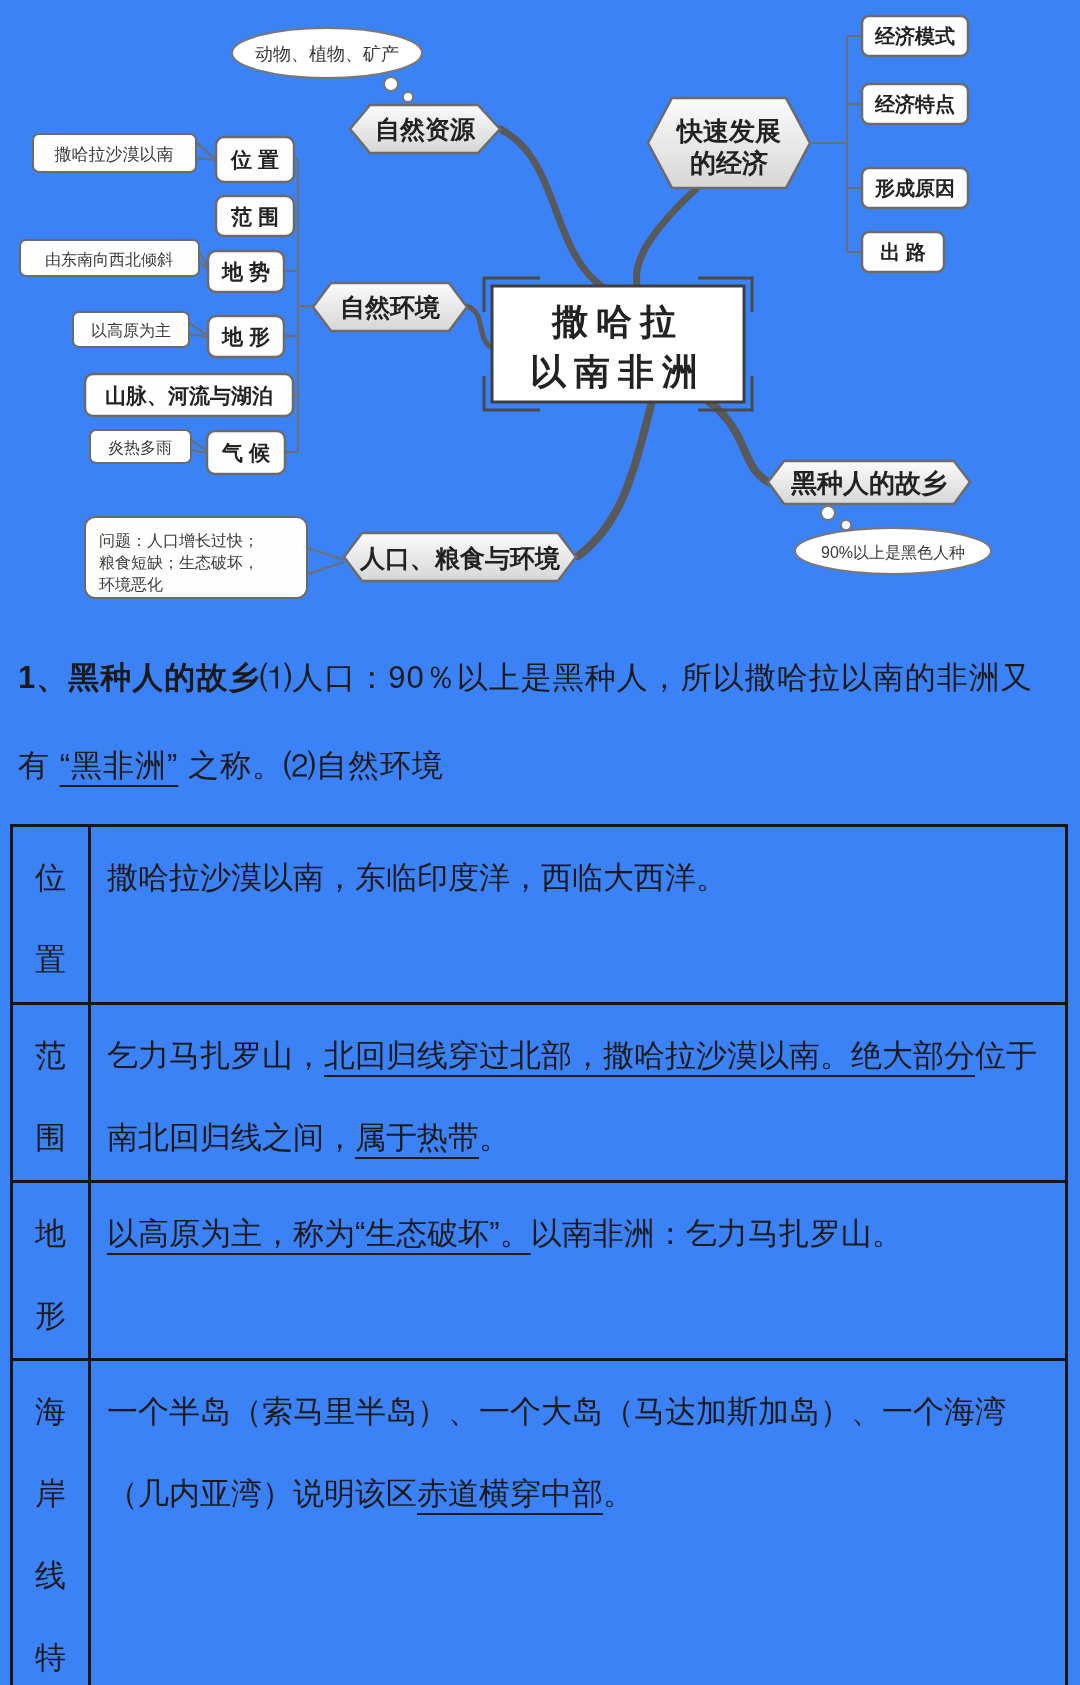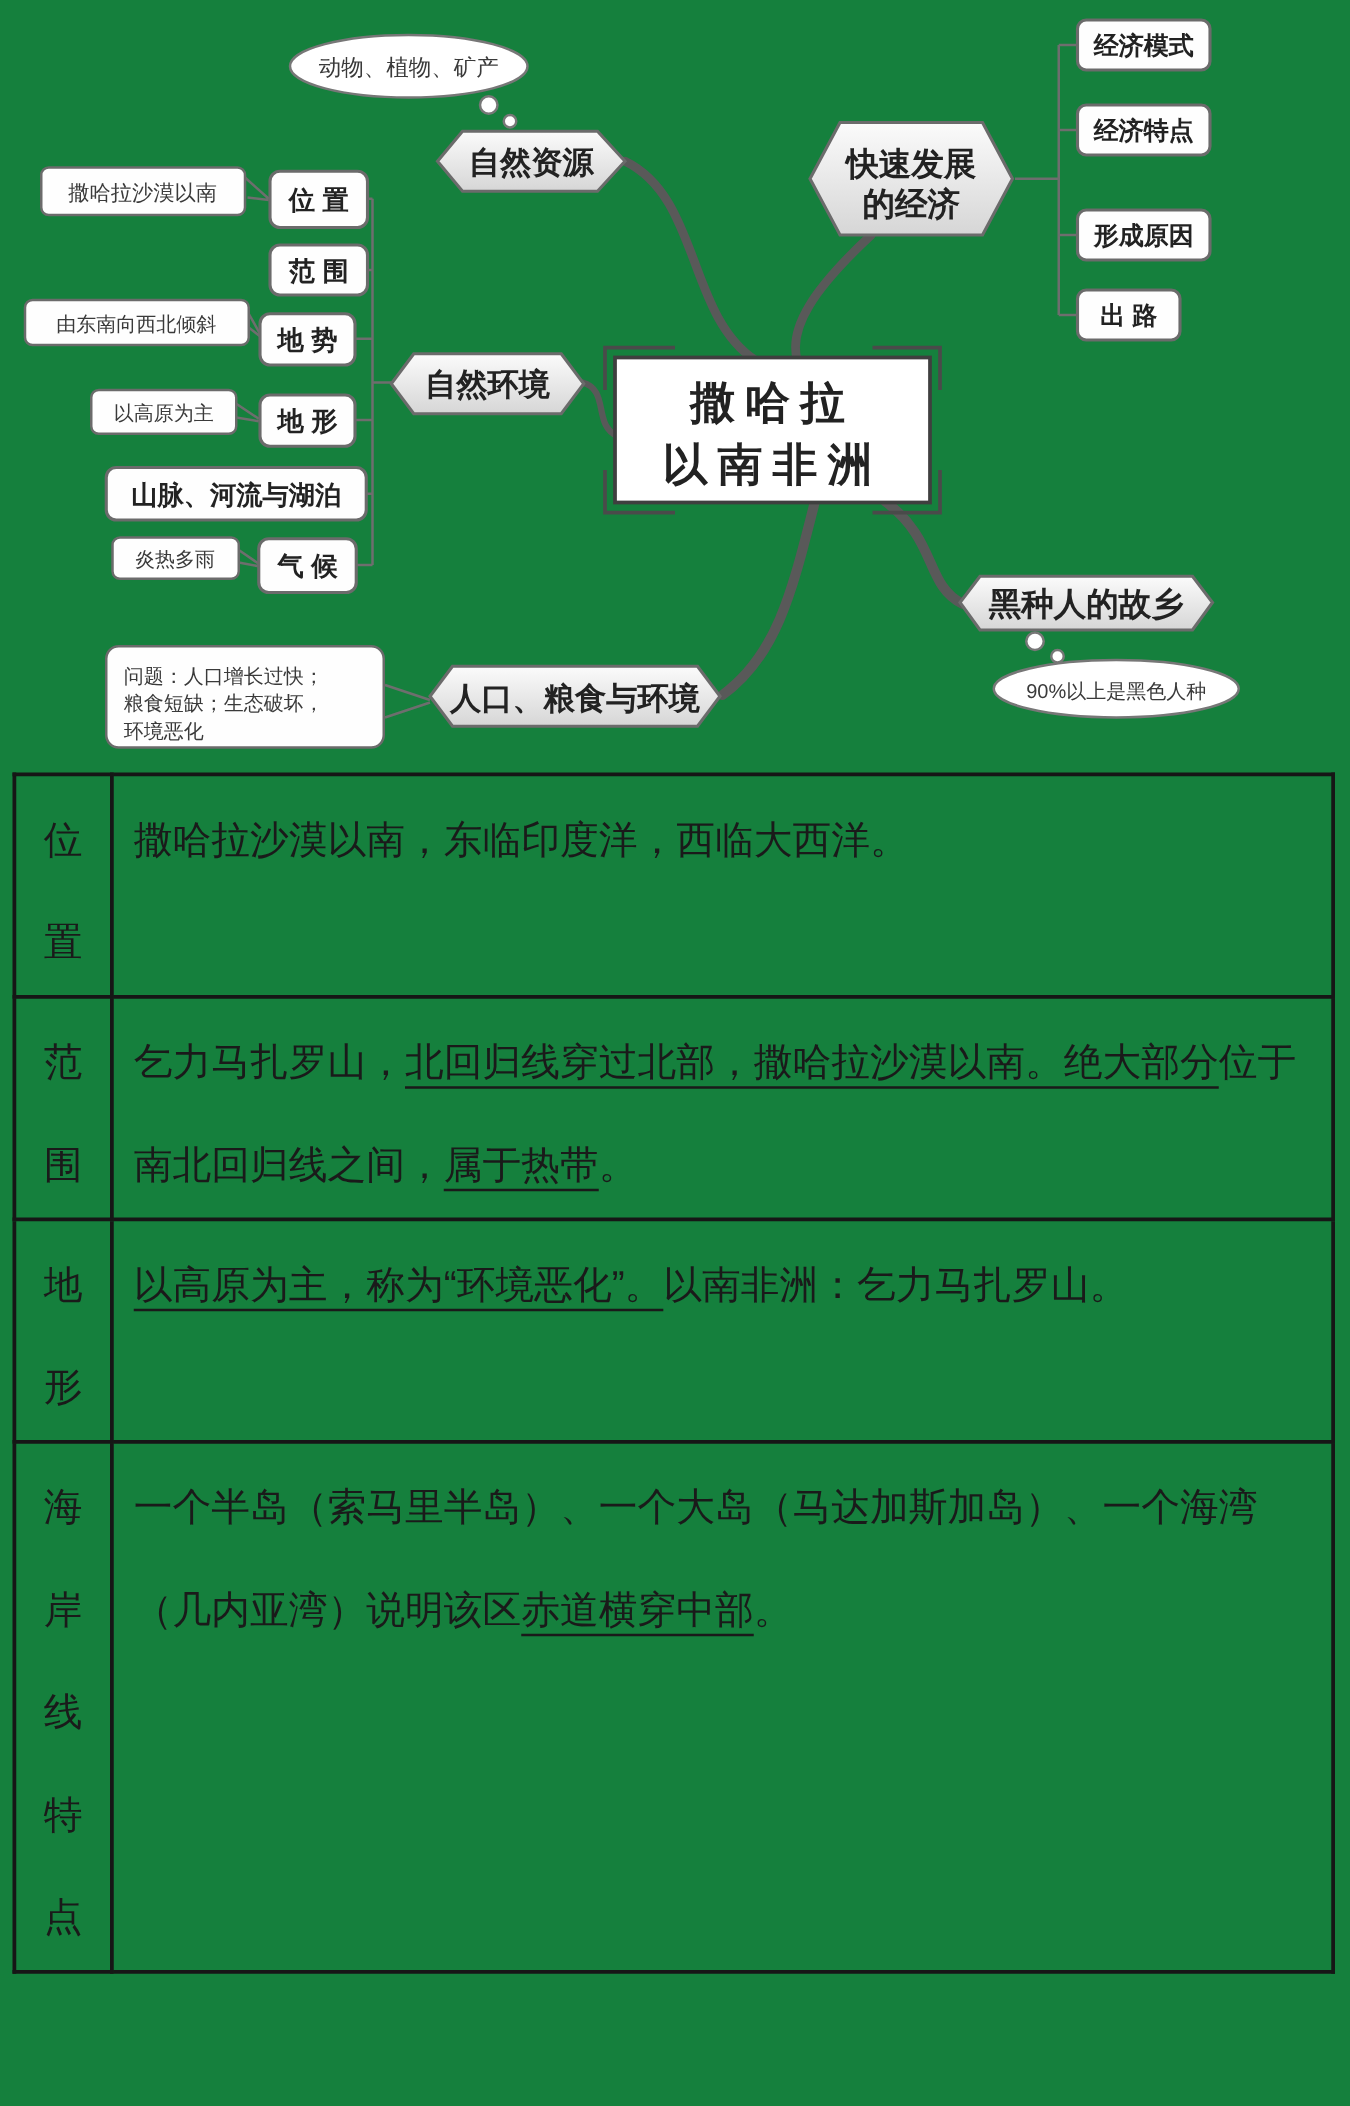--- a/index.html
+++ b/index.html
@@ -1,20 +1,20 @@
 <!DOCTYPE html>
 <html><head>
 <meta charset="utf-8">
 <style>
   html,body{margin:0;padding:0;}
   body{
     width:1080px;height:1685px;overflow:hidden;background:#ffffff;
     font-family:"Liberation Sans","DejaVu Sans",sans-serif;color:#1a1a1a;
   }
-  .page{width:1080px;height:1685px;position:relative;background:#15803d;}
+  .page{width:1080px;height:1685px;position:relative;background:#3b82f6;}
   
   .mindmap-wrap{width:1080px;height:618px;position:relative;}
   svg text{fill:#222;}
   .node-label{font-weight:700;}
   .note-label{font-weight:400;fill:#3a3a3a;}
   .center-label{font-weight:700;letter-spacing:8px;}
   
   .intro{
     margin:16px 20px 14px 18px;
     font-size:31px;line-height:88px;letter-spacing:1px;
@@ -155,41 +155,42 @@
       <rect x="85" y="517" width="222" height="81" rx="10" fill="#fefefe" stroke="#6b6b6b" stroke-width="2"></rect>
       <text x="99" y="546" font-size="16" class="note-label">问题：人口增长过快；</text>
       <text x="99" y="568" font-size="16" class="note-label">粮食短缺；生态破坏，</text>
       <text x="99" y="590" font-size="16" class="note-label">环境恶化</text>
 
       <polygon points="362,533 558,533 576,557 558,581 362,581 344,557" fill="url(#hexGrad)" stroke="#6b6b6b" stroke-width="2.5"></polygon>
       <text x="460" y="567" text-anchor="middle" font-size="25" class="node-label">人口、粮食与环境</text>
     </svg>
   </div>
 
+  <div class="intro"><span class="b">1、黑种人的故乡</span><span>⑴人口：90％以上是黑种人，所以撒哈拉以南的非洲又有 </span><span class="u">“黑非洲”</span><span> 之称。⑵自然环境</span></div>
 
   <table class="notes">
     <colgroup>
         <col style="width:78px">
         <col>
       </colgroup>
     <tbody>
         <tr class="r1">
       <td class="th">位
 置</td>
       <td class="tc"><span>撒哈拉沙漠以南，东临印度洋，西临大西洋。</span></td>
     </tr>
     <tr class="r2">
       <td class="th">范
 围</td>
       <td class="tc"><span>乞力马扎罗山，</span><span class="u">北回归线穿过北部，撒哈拉沙漠以南。绝大部分</span><span>位于南北回归线之间，</span><span class="u">属于热带</span><span>。</span></td>
     </tr>
     <tr class="r3">
       <td class="th">地
 形</td>
-      <td class="tc"><span class="u">以高原为主，称为“环境恶化”。</span><span>以南非洲：乞力马扎罗山。</span></td>
+      <td class="tc"><span class="u">以高原为主，称为“生态破坏”。</span><span>以南非洲：乞力马扎罗山。</span></td>
     </tr>
     <tr class="r4">
       <td class="th">海
 岸
 线
 特
 点</td>
       <td class="tc"><span>一个半岛（索马里半岛）、一个大岛（马达加斯加岛）、一个海湾（几内亚湾）说明该区</span><span class="u">赤道横穿中部</span><span>。</span></td>
     </tr>
   </tbody>

